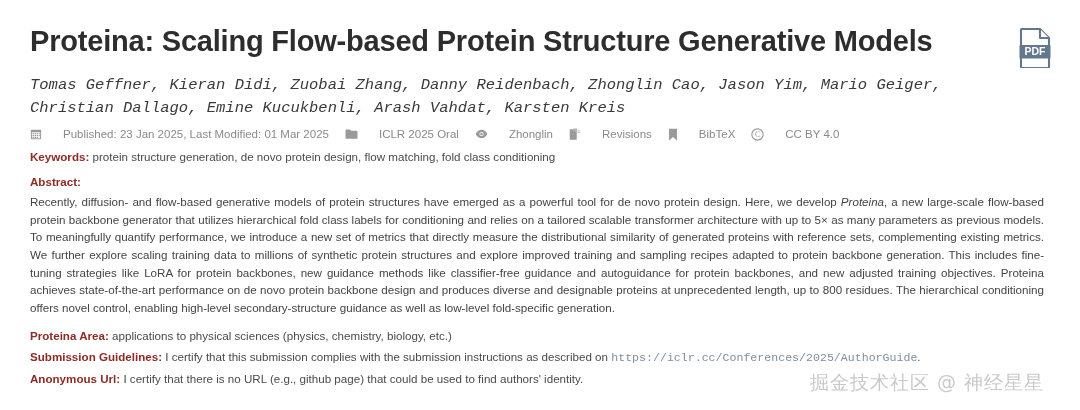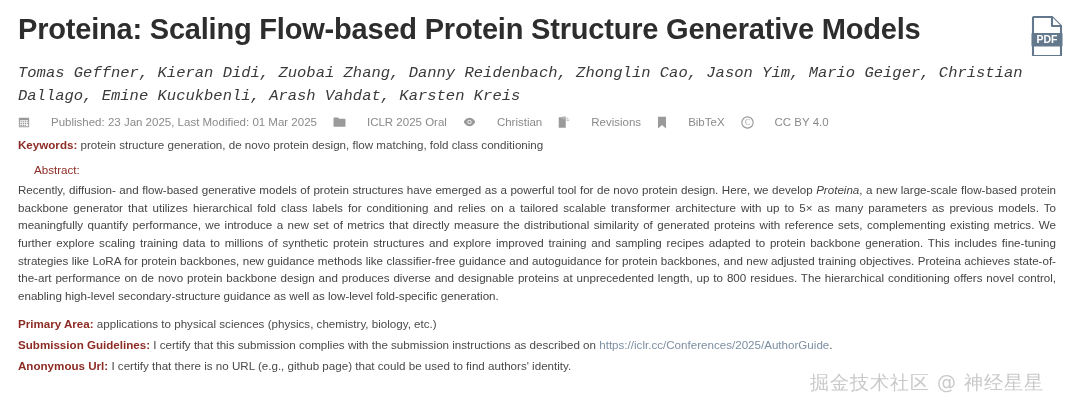--- a/index.html
+++ b/index.html
@@ -13,21 +13,21 @@
     overflow: hidden;
     font-family: "Liberation Sans", sans-serif;
     color: #333333;
     position: relative;
   }
 
   .page {
     position: relative;
     width: 1080px;
     height: 408px;
-    padding: 4px;
+    padding: 16px;
     box-sizing: border-box;
     border-radius: 10px;
   }
 
   
   .title-row {
     display: flex;
     align-items: flex-start;
     justify-content: space-between;
     padding: 8px 12px 0 14px;
@@ -96,24 +96,24 @@
   .field-val {
     color: #4a4a4a;
   }
 
   
   .abstract-block {
     padding: 5px 14px 0 14px;
   }
   .abstract-head {
     color: #8c2b24;
-    font-weight: normal;
+    font-weight: bold;
     font-size: 11.6px;
     line-height: 1.6;
-    margin: 0 0 2px 16px;
+    margin: 0 0 2px 0;
   }
   .abstract-body {
     font-size: 11.6px;
     line-height: 1.52;
     color: #444444;
     text-align: justify;
     margin: 0;
     padding-right: 6px;
   }
   .abstract-body em { font-style: italic; }
@@ -121,20 +121,21 @@
   
   .lower-fields {
     padding: 10px 14px 0 14px;
   }
   .lower-fields .field-line {
     line-height: 1.72;
   }
   .ext-link {
     color: #7d8fa3;
     text-decoration: none;
+    font-family: Liberation Mono, monospace;
   }
 
   
   .watermark {
     position: absolute;
     right: 36px;
     bottom: 12px;
     font-size: 19px;
     color: #c9c9c9;
     letter-spacing: 1px;
@@ -197,21 +198,21 @@
     </div>
 
     <div class="meta-item">
       <span>
         <svg width="13" height="12" viewBox="0 0 16 12" aria-hidden="true">
           <path d="M8 0.8 C3.6 0.8 1 5.2 1 6 C1 6.8 3.6 11.2 8 11.2 C12.4 11.2 15 6.8 15 6 C15 5.2 12.4 0.8 8 0.8 Z" fill="#9a9a9a"></path>
           <circle cx="8" cy="6" r="2.6" fill="#ffffff"></circle>
           <circle cx="8" cy="6" r="1.5" fill="#9a9a9a"></circle>
         </svg>
       </span>
-      <span class="meta-label">Christian</span>
+      <span class="meta-label">Zhonglin</span>
     </div>
 
     <div class="meta-item">
       <span>
         <svg width="12" height="13" viewBox="0 0 13 14" aria-hidden="true">
           <path d="M0.8 1.2 h5.2 l2.4 2.4 v9 h-7.6 z" fill="#9a9a9a"></path>
           <path d="M4.6 0.4 h4.2 l3.4 3.4 v1.2 h-2.6 l-1.6 -1.6 h-3.4 z" fill="#b5b5b5"></path>
           <path d="M9.2 0.6 v3 h3" fill="none" stroke="#ffffff" stroke-width="0.9"></path>
         </svg>
       </span>
@@ -247,21 +248,21 @@
   </div>
 
   <div class="abstract-block">
     <p class="abstract-head">Abstract:</p>
     <p class="abstract-body"><span>Recently, diffusion- and flow-based generative models of protein structures have emerged as a powerful tool for de novo protein design. Here, we develop </span><em>Proteina</em><span>, a new large-scale flow-based protein backbone generator that utilizes hierarchical fold class labels for conditioning and relies on a tailored scalable transformer architecture with up to 5× as many parameters as previous models. To meaningfully quantify performance, we introduce a new set of metrics that directly measure the distributional similarity of generated proteins with reference sets, complementing existing metrics. We further explore scaling training data to millions of synthetic protein structures and explore improved training and sampling recipes adapted to protein backbone generation. This includes fine-tuning strategies like LoRA for protein backbones, new guidance methods like classifier-free guidance and autoguidance for protein backbones, and new adjusted training objectives. Proteina achieves state-of-the-art performance on de novo protein backbone design and produces diverse and designable proteins at unprecedented length, up to 800 residues. The hierarchical conditioning offers novel control, enabling high-level secondary-structure guidance as well as low-level fold-specific generation.</span></p>
   </div>
 
   <div class="lower-fields">
 
     <p class="field-line">
-      <span class="field-key">Primary Area:</span>
+      <span class="field-key">Proteina Area:</span>
       <span class="field-val">applications to physical sciences (physics, chemistry, biology, etc.)</span>
     </p>
 
 
     <p class="field-line">
       <span class="field-key">Submission Guidelines:</span>
       <span class="field-val">I certify that this submission complies with the submission instructions as described on </span><a class="ext-link" href="#">https://iclr.cc/Conferences/2025/AuthorGuide</a><span class="field-val">.</span>
     </p>
 
     <p class="field-line">

